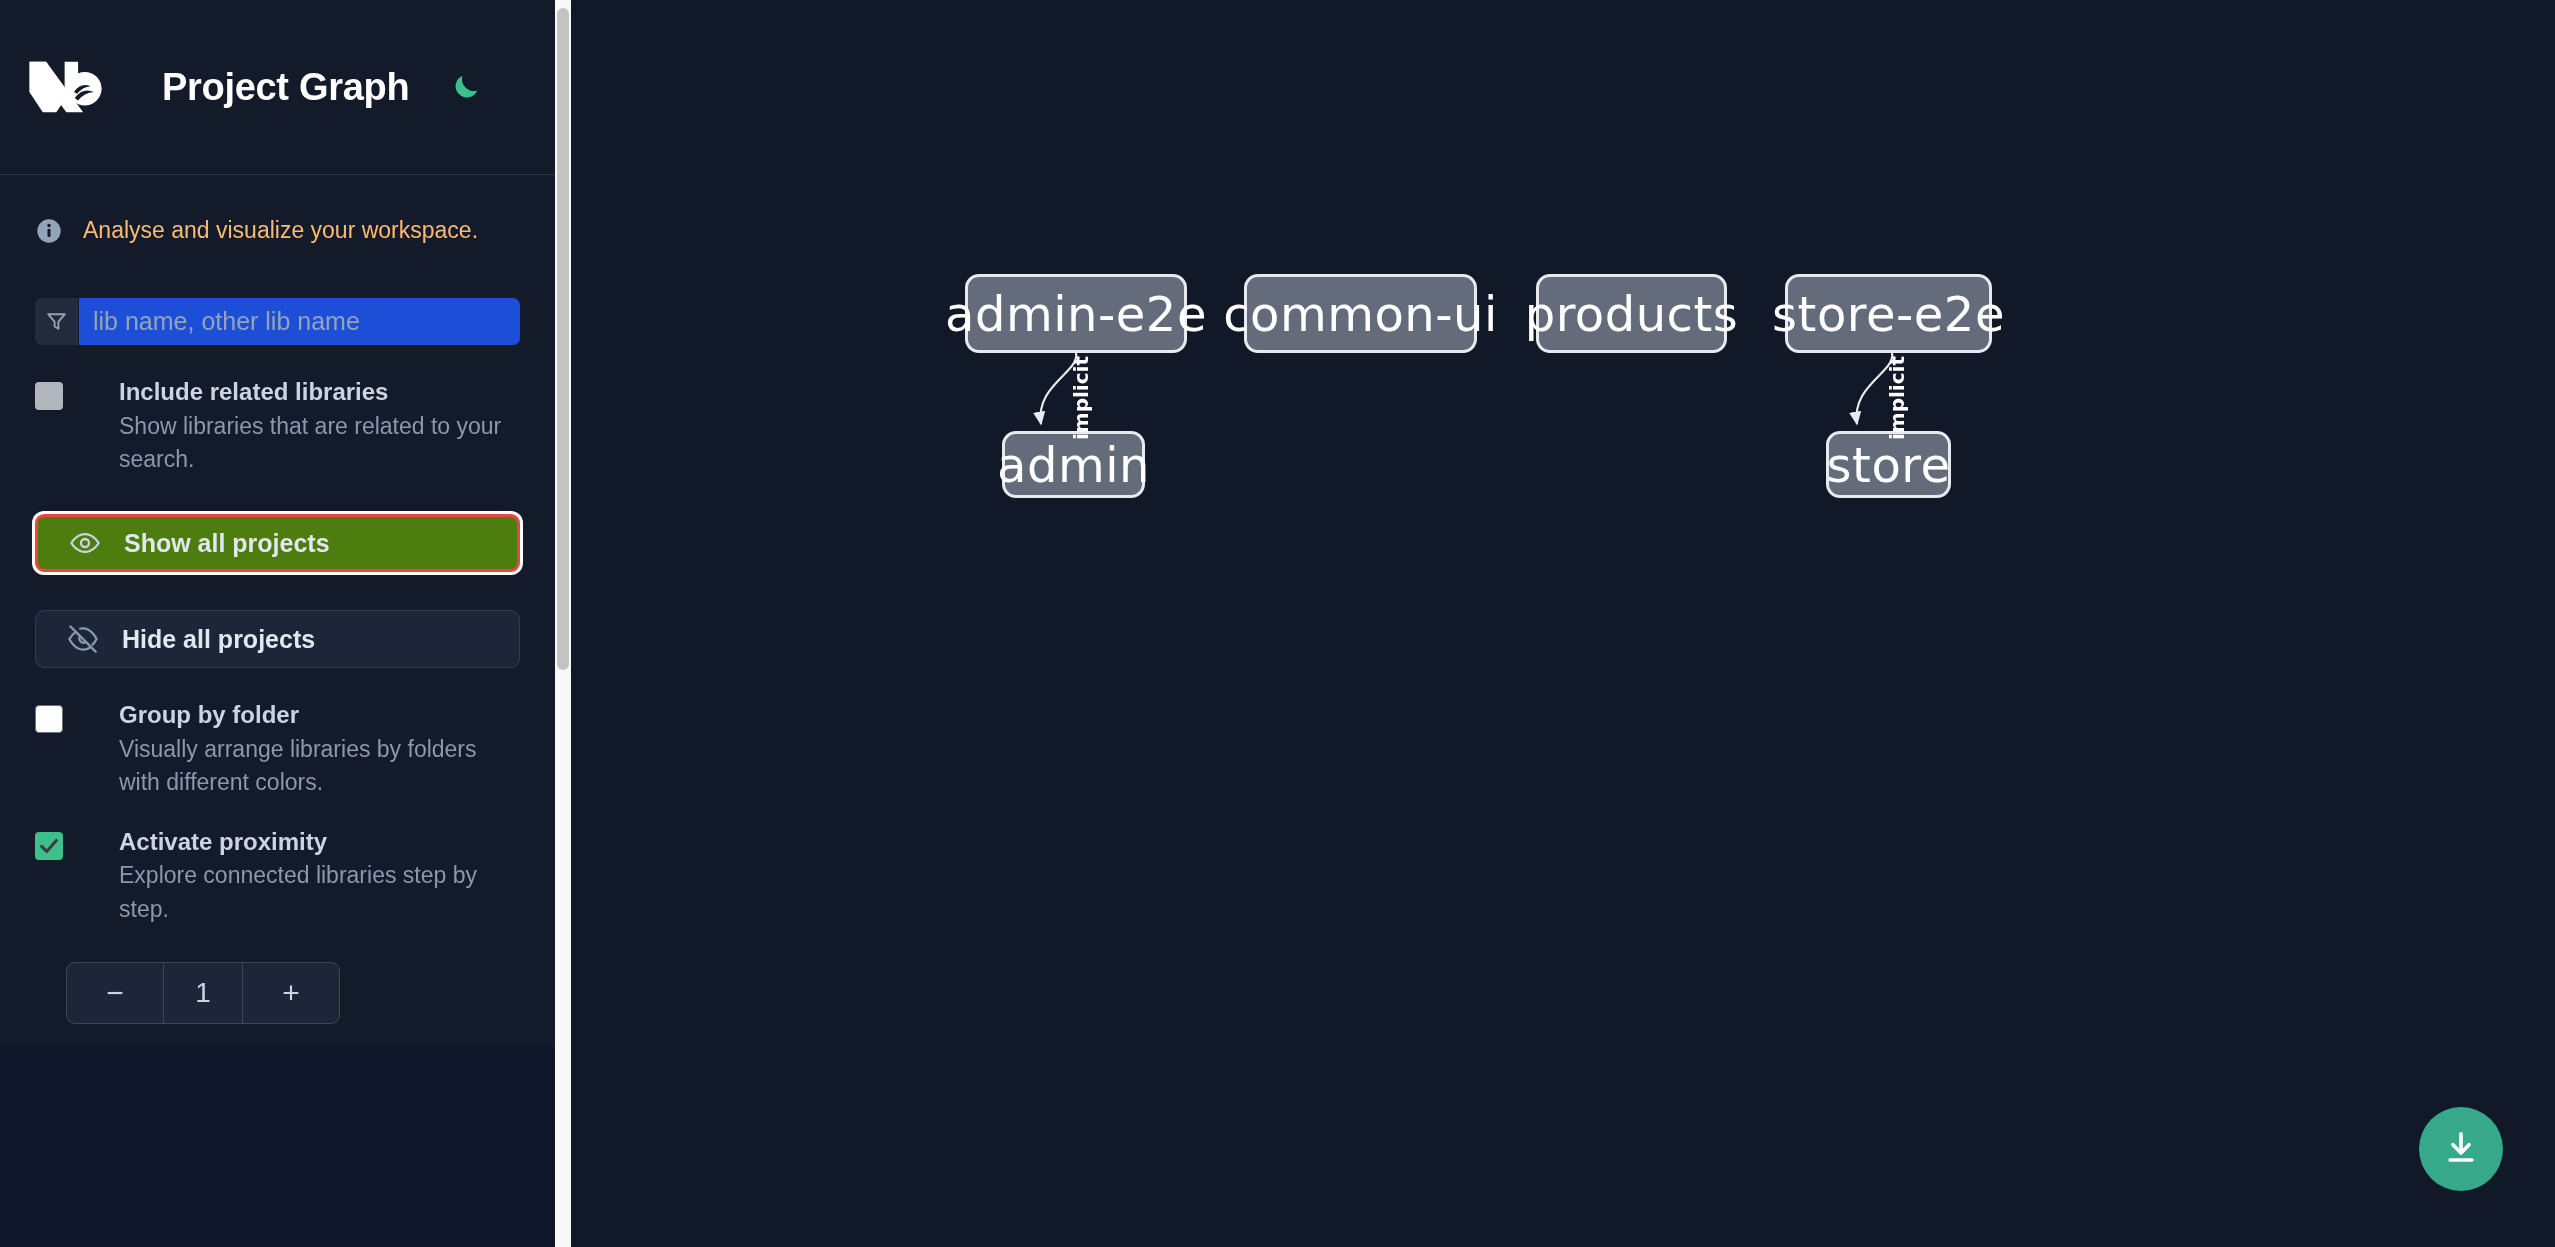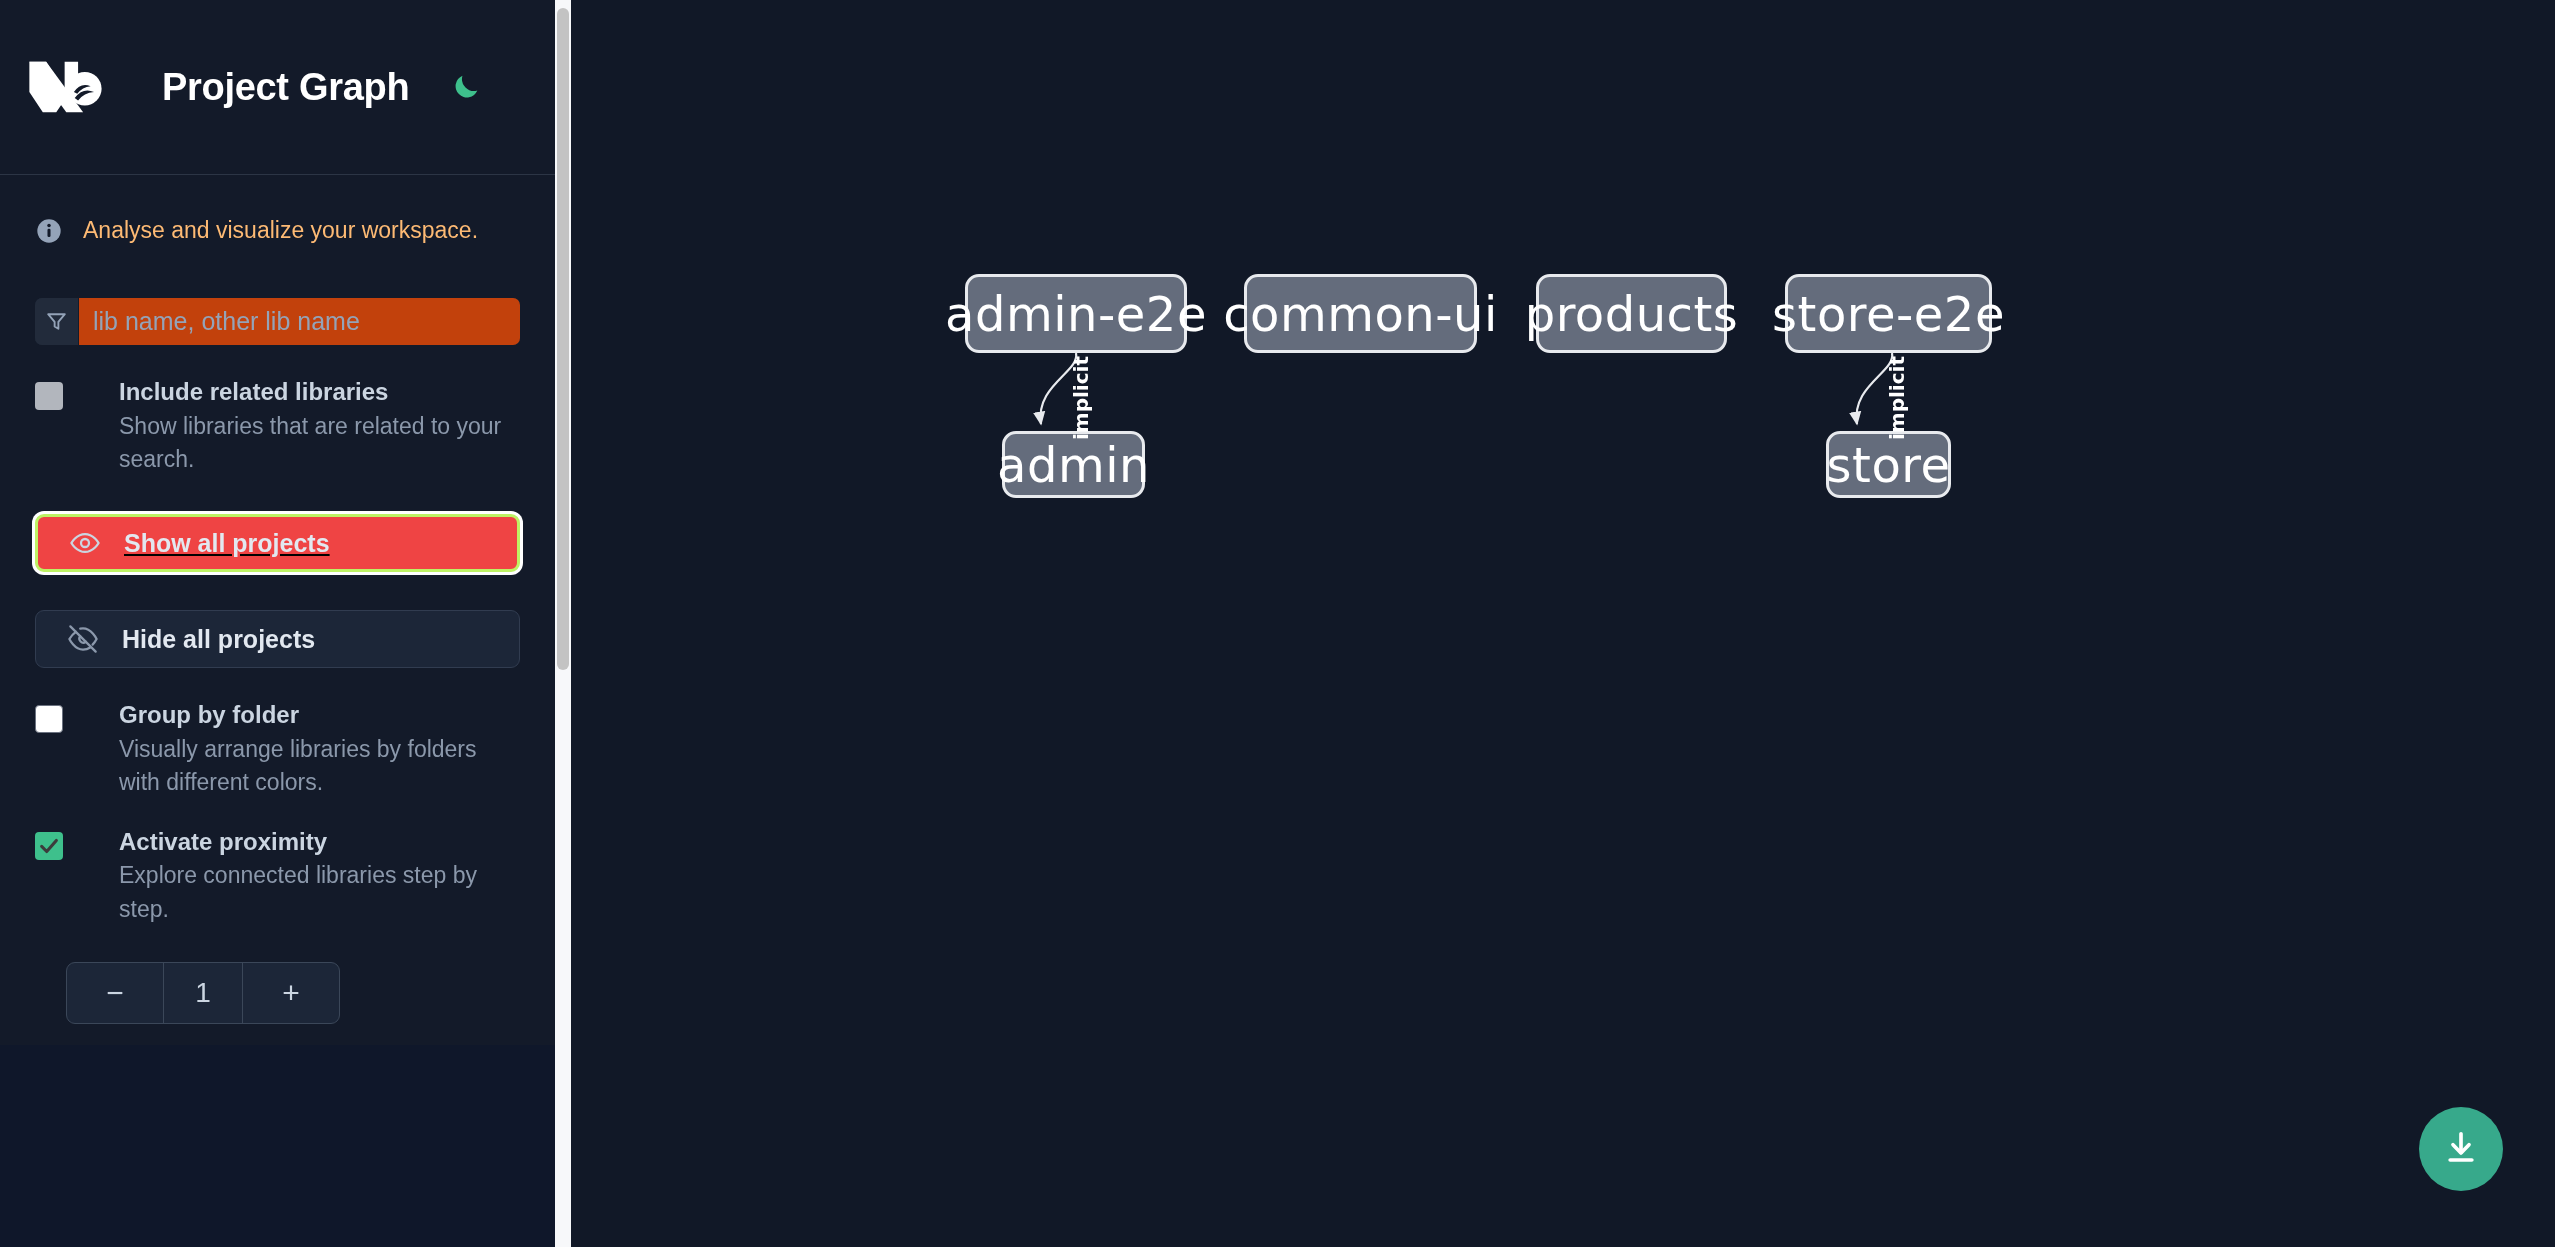--- a/index.html
+++ b/index.html
@@ -106,21 +106,21 @@
     align-items: center;
     justify-content: center;
     background: #222b3b;
     border-right: 1px solid #141b29;
   }
 
   .filter-input {
     flex: 1;
     border: none;
     outline: none;
-    background: #c2410c;
+    background: #1d4ed8;
     color: #cbd5e1;
     font-family: "Liberation Sans", sans-serif;
     font-size: 25px;
     padding: 0 14px;
   }
   .filter-input::placeholder { color: #94a3b8; }
 
   
   .cbgroup { display: flex; margin-top: 33px; gap: 36px; }
 
@@ -166,24 +166,23 @@
     border-radius: 9px;
     background: #1c2638;
     border: 1px solid #313c50;
     display: flex;
     align-items: center;
     padding-left: 30px;
     cursor: pointer;
   }
 
   .btn.focused {
-    border: 3px solid #bef264;
+    border: 3px solid #ef4444;
     box-shadow: 0 0 0 3px #ffffff;
-    background: #ef4444;
-    text-decoration: underline;
+    background: #4d7c0f;
   }
 
   .btn-icon {
     width: 34px;
     height: 34px;
     margin-right: 22px;
     display: flex;
     align-items: center;
     justify-content: center;
   }

